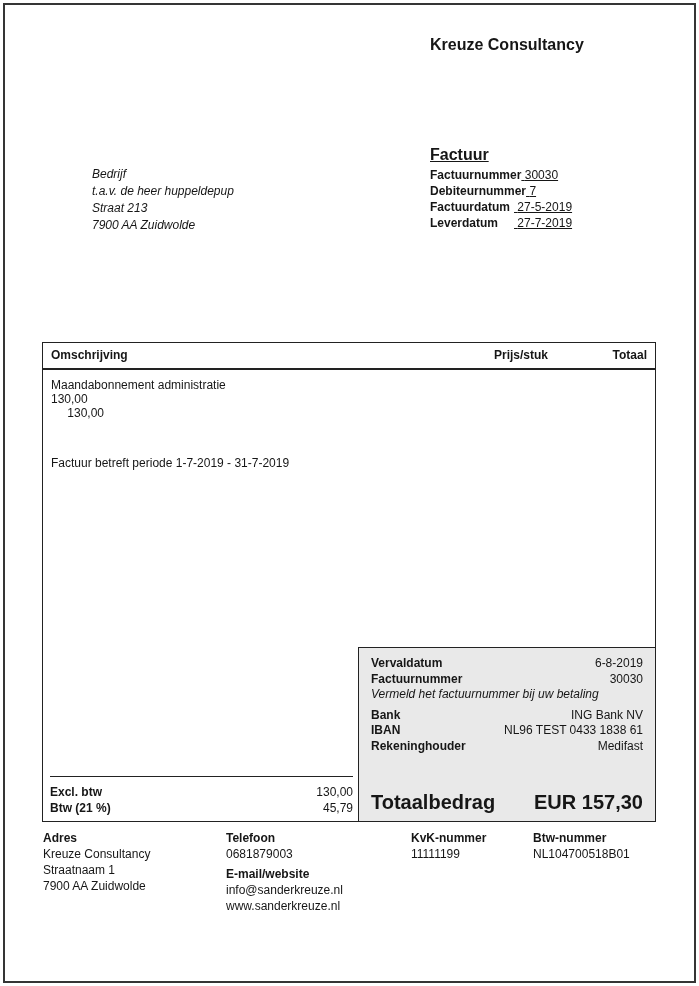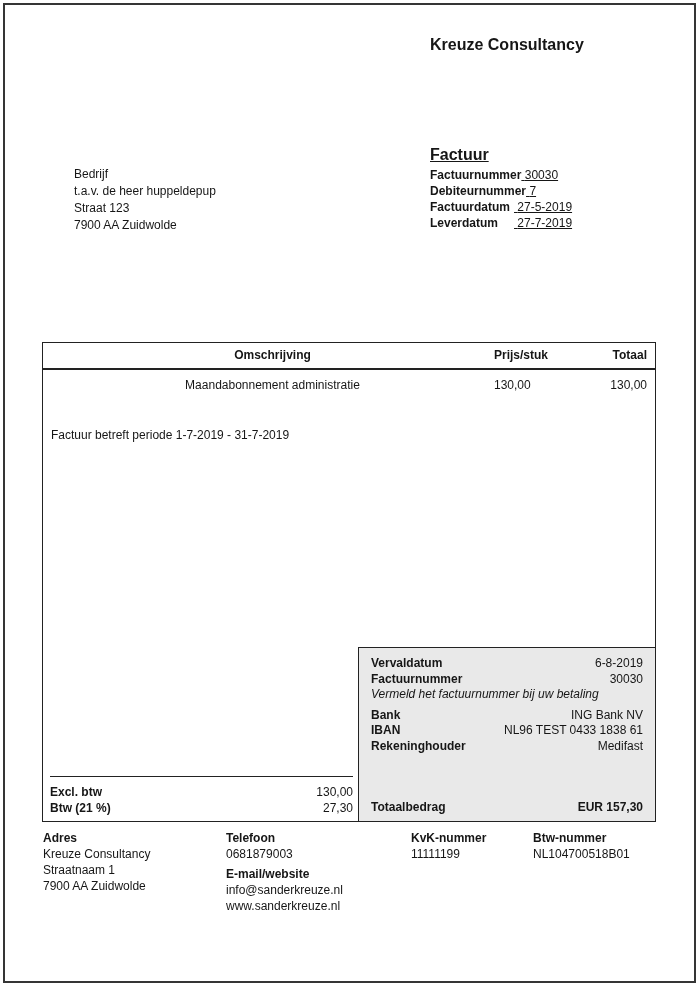--- a/index.html
+++ b/index.html
@@ -14,39 +14,39 @@
   }
   .page-border {
     position:absolute; inset:3px;
     border:2px solid #353535;
     pointer-events:none;
   }
   .company-name {
     position:absolute; left:430px; top:36px;
     font-size:16px; font-weight:bold;
   }
-  .recipient { position:absolute; left:74px; top:166px; line-height:17px; }
+  .recipient { position:absolute; left:92px; top:166px; line-height:17px;font-style:italic; }
   .invoice-meta { position:absolute; left:430px; top:146px;text-decoration:underline; }
   .invoice-title { font-size:16px; font-weight:bold; line-height:18px; margin-bottom:3px; }
   .meta-row { line-height:16px; white-space:nowrap; }
   .meta-label { display:inline-block; min-width:84px; font-weight:bold; }
 
   .items-table {
     position:absolute; left:42px; top:342px;
     width:614px; height:480px;
     border:1px solid #222;
   }
   .table-header {
     display:flex; padding:5px 8px 6px;
     border-bottom:2px solid #222; font-weight:bold;
   }
-  .col-desc { flex:1;text-align:center; }
+  .col-desc { flex:1; }
   .col-price { width:100px; text-align:left; }
   .col-total { width:53px; text-align:right; }
-  .table-row { display:flex; padding:8px 8px 0; }
+  .table-row { display:flex; padding:8px 8px 0;flex-direction:column; }
   .table-note { padding:0 8px; margin-top:36px; }
 
   .totals {
     position:absolute; left:7px; bottom:5px; width:303px;
     border-top:1px solid #222; padding-top:8px;
   }
   .totals-row { display:flex; justify-content:space-between; line-height:15.5px; }
   .t-label { font-weight:bold; }
 
   .payment-box {
@@ -54,21 +54,21 @@
     width:298px; height:175px;
     background:#e9e9e9; border:1px solid #222;
     padding:8px 12px;
   }
   .pb-row { display:flex; justify-content:space-between; line-height:15.5px; }
   .pb-label { font-weight:bold; }
   .pb-note { font-style:italic; line-height:15.5px; margin-bottom:5px; }
   .grand-total {
     position:absolute; left:12px; right:12px; bottom:7px;
     display:flex; justify-content:space-between;
-    font-size:12px; font-weight:bold;
+    font-size:20px; font-weight:bold;
   }
 
   .footer { position:absolute; left:0; top:830px; width:699px; line-height:16px; }
   .footer-col { position:absolute; top:0; }
   .footer-col.c1 { left:43px; }
   .footer-col.c2 { left:226px; }
   .footer-col.c3 { left:411px; }
   .footer-col.c4 { left:533px; }
   .f-heading { font-weight:bold; }
   .f-group2 { margin-top:4px; }
@@ -76,21 +76,21 @@
 </head>
 <body>
 
 <div class="page-border"></div>
 
 <div class="company-name">Kreuze Consultancy</div>
 
 <div class="recipient">
   <div>Bedrijf</div>
   <div>t.a.v. de heer huppeldepup</div>
-  <div>Straat 123</div>
+  <div>Straat 213</div>
   <div>7900 AA Zuidwolde</div>
 </div>
 
 <div class="invoice-meta">
   <div class="invoice-title">Factuur</div>
   <div class="meta-row">
     <span class="meta-label">Factuurnummer</span>
     <span class="meta-value">30030</span>
   </div>
   <div class="meta-row">
@@ -120,21 +120,21 @@
   </div>
   <div class="table-note">Factuur betreft periode 1-7-2019 - 31-7-2019</div>
 
   <div class="totals">
     <div class="totals-row">
       <span class="t-label">Excl. btw</span>
       <span class="t-value">130,00</span>
     </div>
     <div class="totals-row">
       <span class="t-label">Btw (21 %)</span>
-      <span class="t-value">27,30</span>
+      <span class="t-value">45,79</span>
     </div>
   </div>
 
   <div class="payment-box">
     <div class="pb-row">
       <span class="pb-label">Vervaldatum</span>
       <span class="pb-value">6-8-2019</span>
     </div>
     <div class="pb-row">
       <span class="pb-label">Factuurnummer</span>

